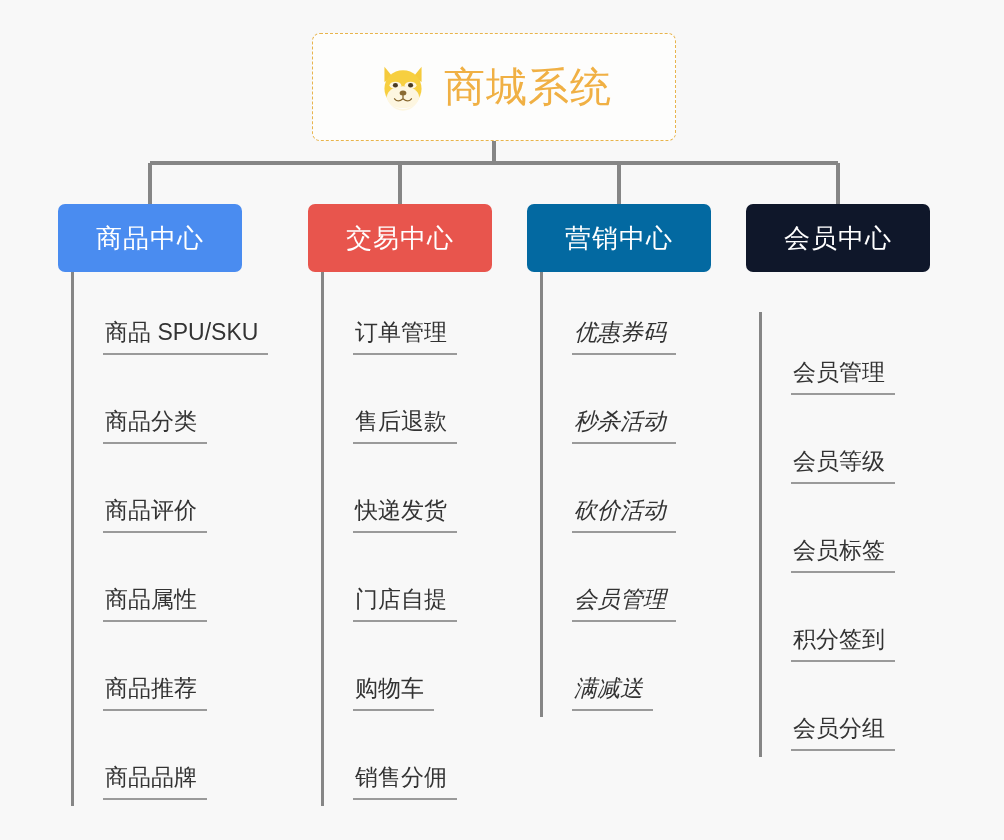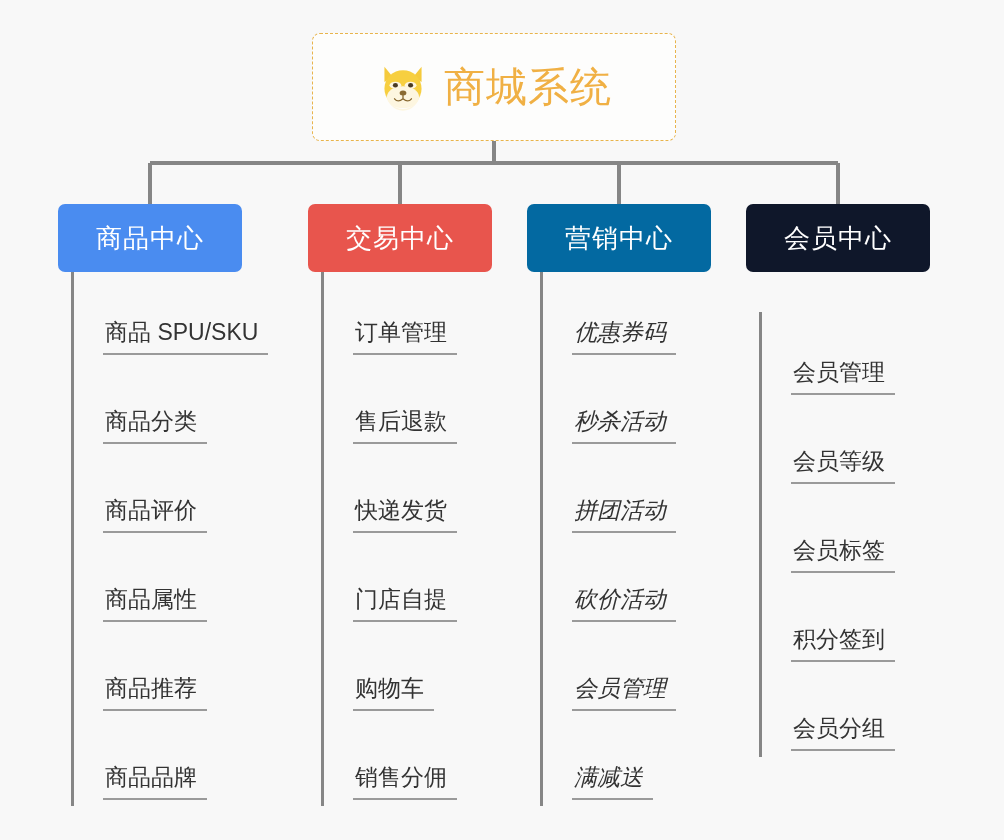--- a/index.html
+++ b/index.html
@@ -222,23 +222,20 @@
       <span>营销中心</span>
     </div>
     <div class="leaf-list">
       <div class="leaf">
         <span class="leaf-label">优惠券码</span>
       </div>
       <div class="leaf">
         <span class="leaf-label">秒杀活动</span>
       </div>
       <div class="leaf">
-        <span class="leaf-label">拼团活动</span>
-      </div>
-      <div class="leaf">
         <span class="leaf-label">砍价活动</span>
       </div>
       <div class="leaf">
         <span class="leaf-label">会员管理</span>
       </div>
       <div class="leaf">
         <span class="leaf-label">满减送</span>
       </div>
     </div>
   </div>

